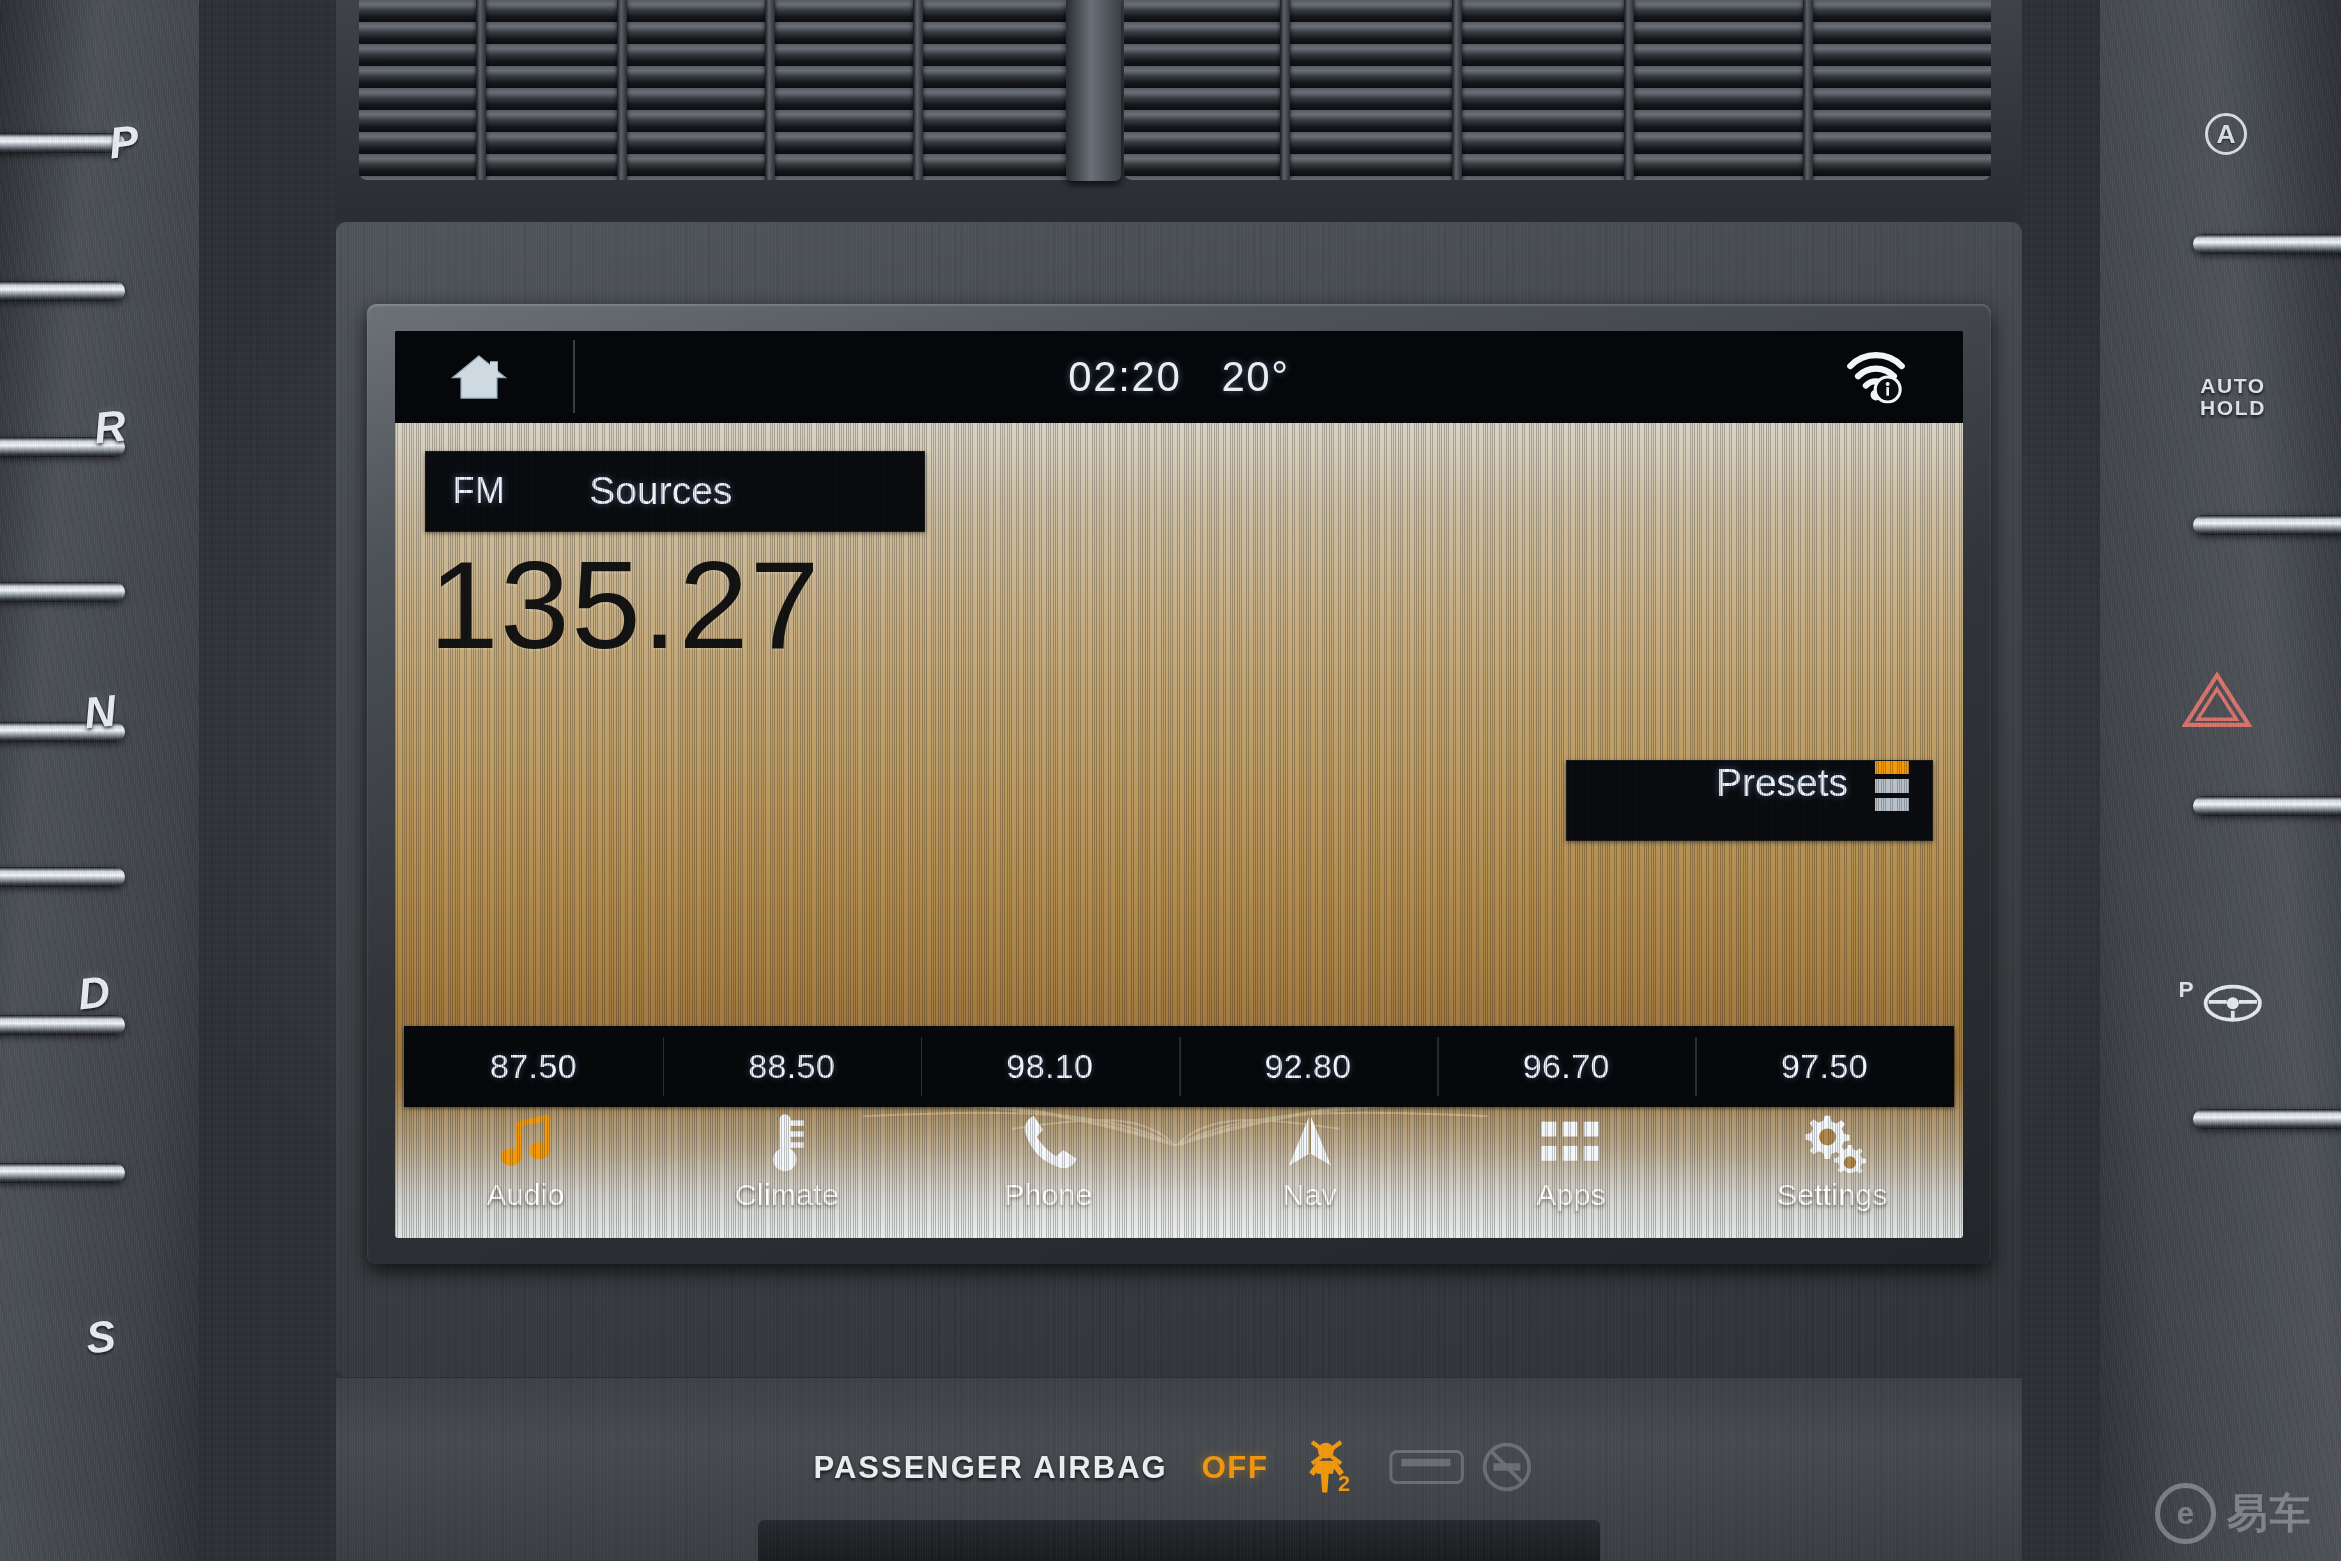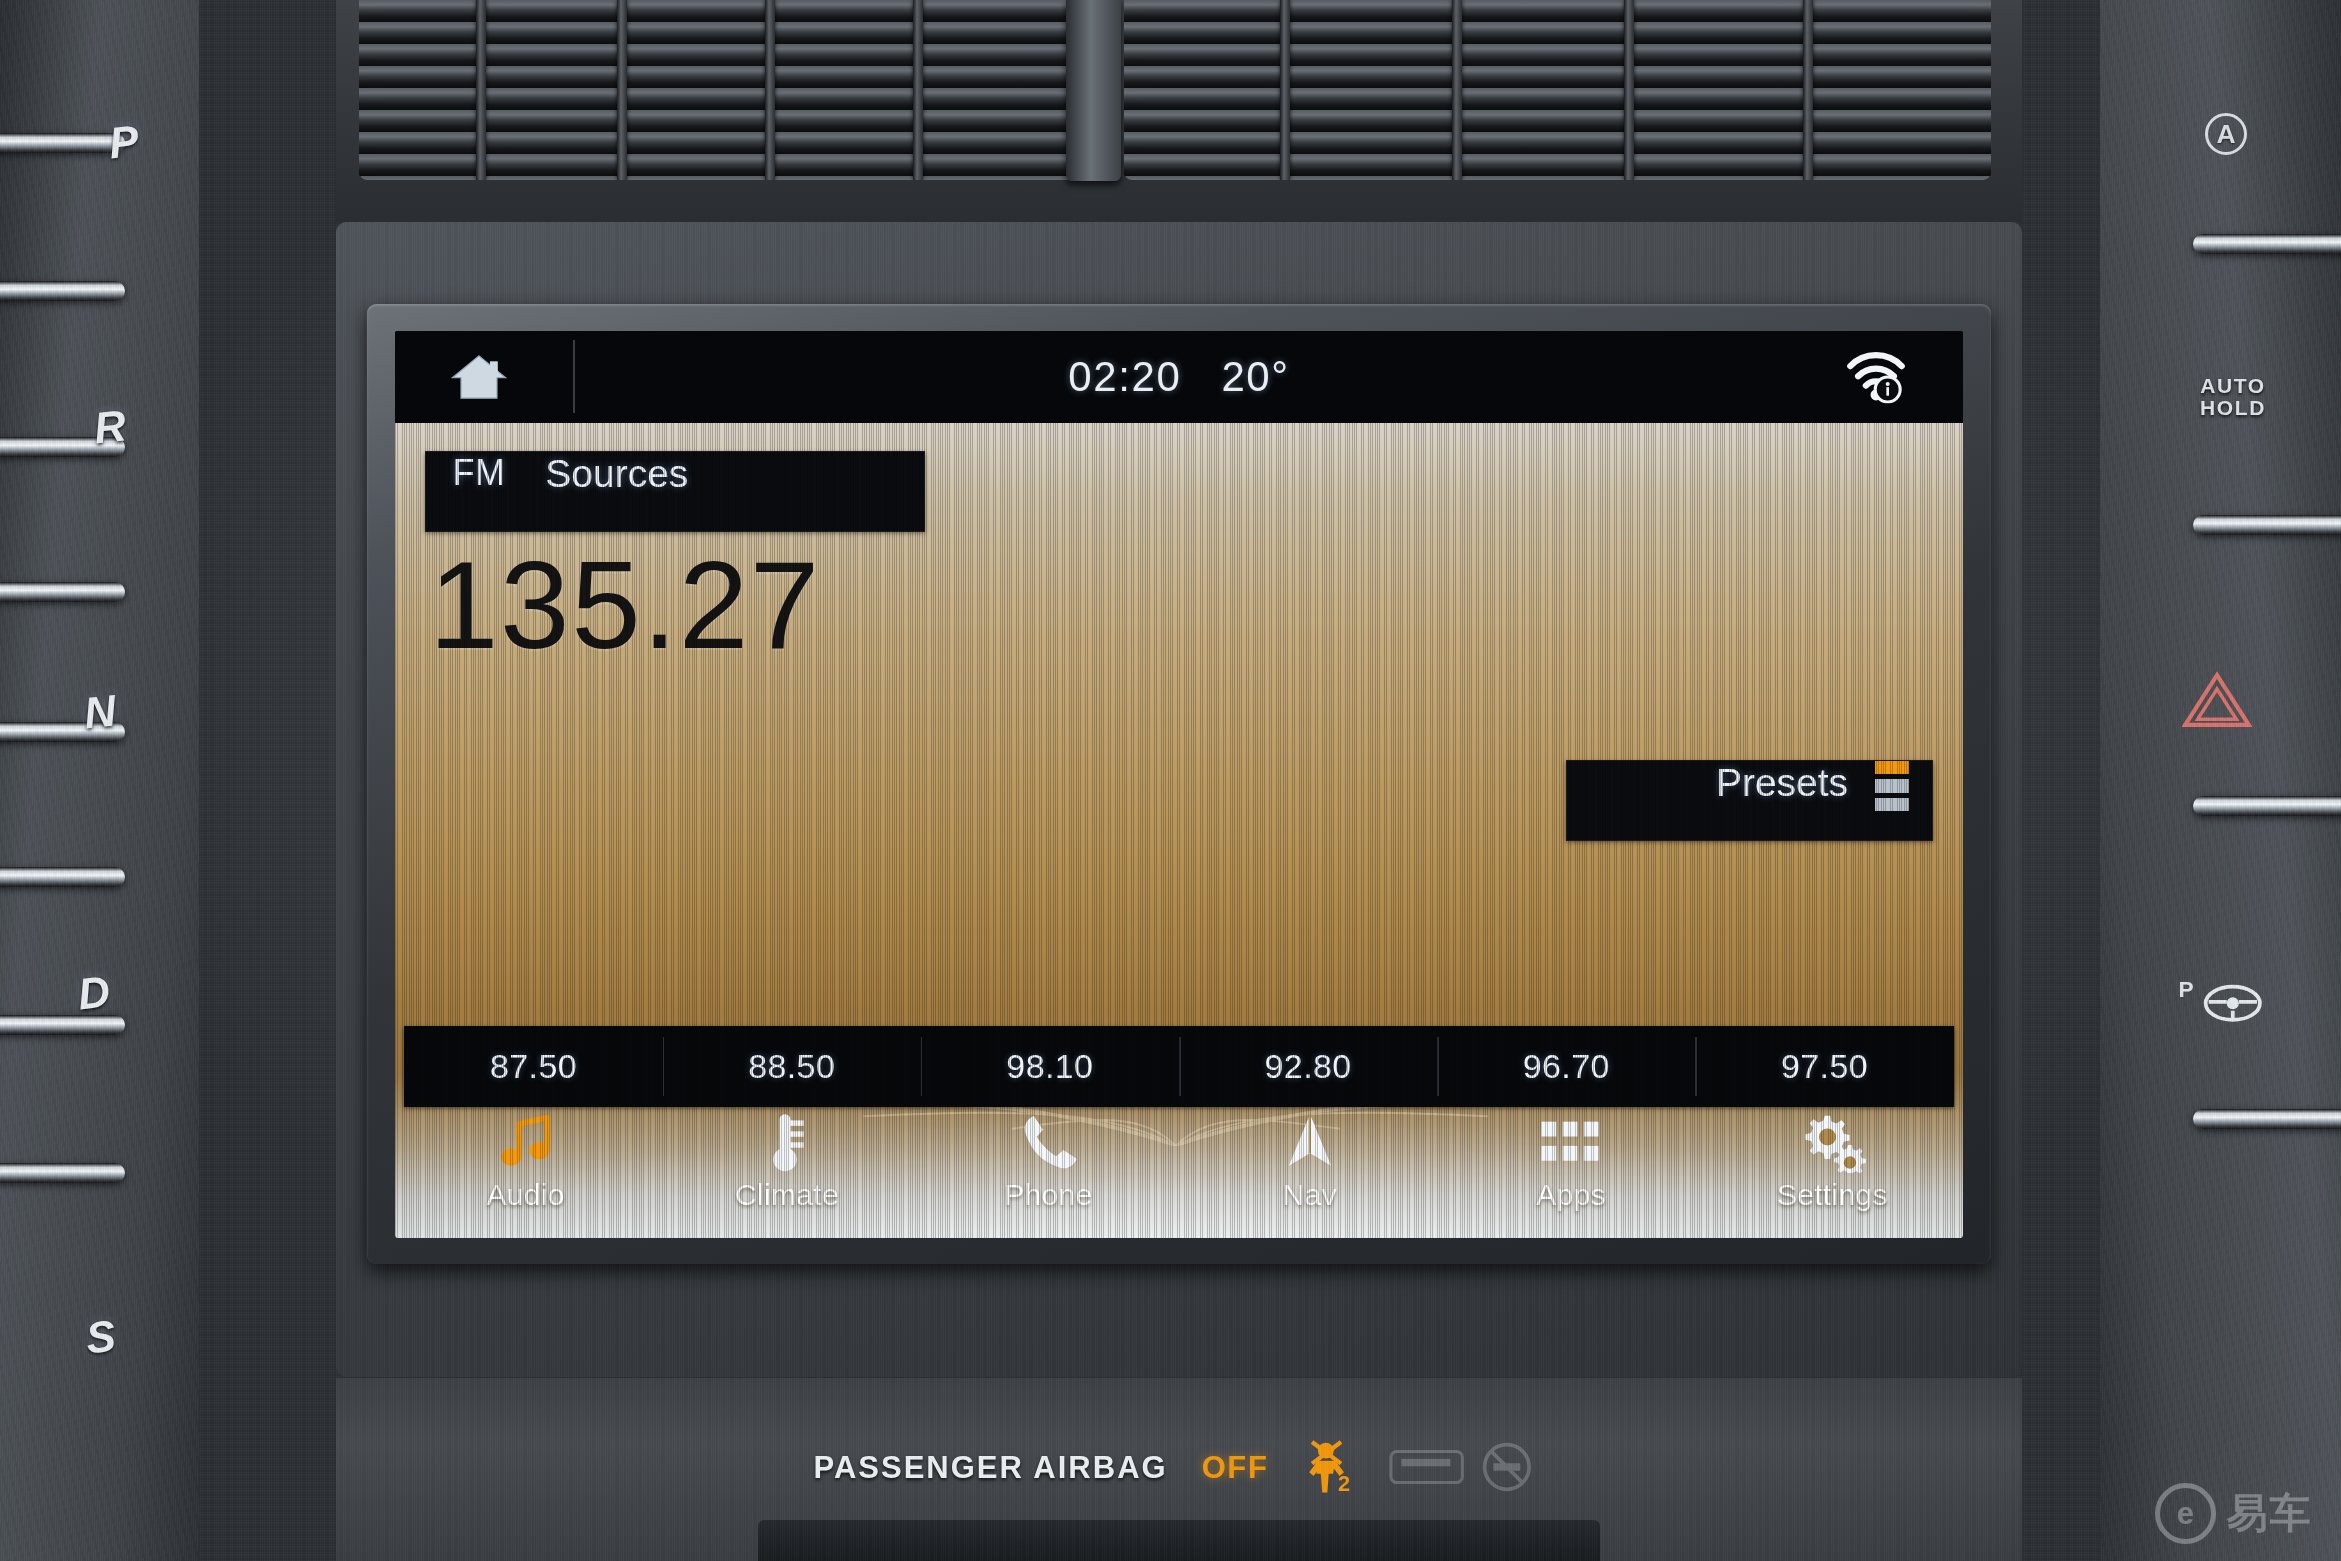--- a/index.html
+++ b/index.html
@@ -203,31 +203,31 @@
 
   
   .row-top {
     position: absolute; left: 30px; right: 30px; top: 28px;
     display: flex; justify-content: space-between; align-items: flex-start;
   }
   .btn-dark {
     background: #0a0c10;
     color: #eef2f6;
     border: 0.8px solid #191d22;
-    display: flex; 
+    display: flex; align-items: center;
     height: 81px;
     box-shadow: 0 1.6px 4.7px rgba(0,0,0,.5);
   }
   .btn-sources { width: 500px; padding: 0 26.5px; }
   .btn-sources .fm {
     font-size: 36px; font-weight: 400; letter-spacing: 0.4px;
     text-shadow: 0 0 7px rgba(150,190,255,.45);
   }
   .btn-sources .src {
-    margin-left: 40px; font-size: 39px; font-weight: 400;
+    margin-left: 84px; font-size: 39px; font-weight: 400;
     text-shadow: 0 0 7px rgba(150,190,255,.45);
   }
   .btn-directtune {
     width: 367px; justify-content: center;
     font-size: 39px;
     text-shadow: 0 0 7px rgba(150,190,255,.45);
   }
 
   
   .freq {

